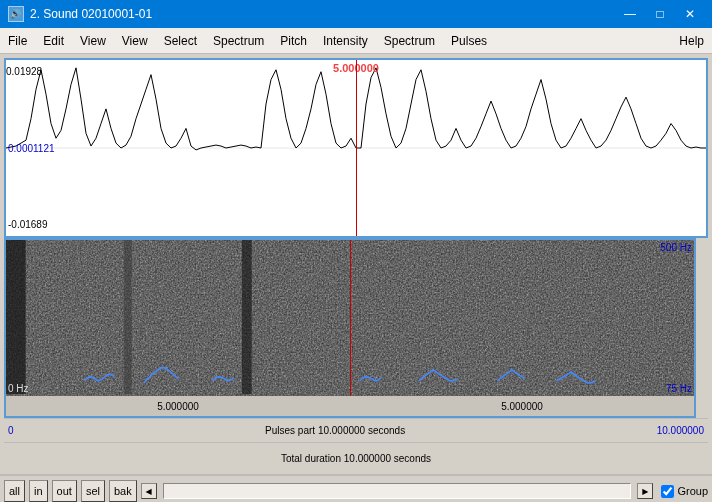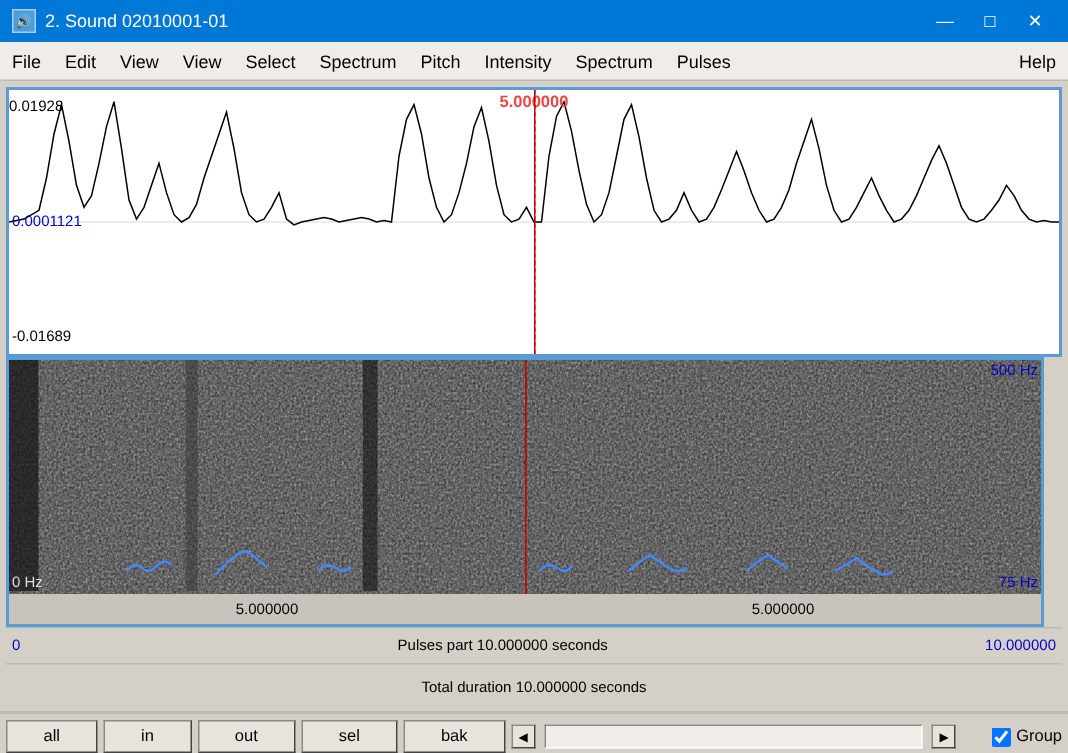--- a/index.html
+++ b/index.html
@@ -216,21 +216,21 @@
       align-items: center;
       padding: 0 4px;
       gap: 4px;
       border-top: 2px solid #bbb;
     }
     .ctrl-btn {
       background: #e8e4dc;
       border: 1px solid #888;
       border-right-color: #444;
       border-bottom-color: #444;
-      padding: 2px 24px;
+      padding: 2px 4px;
       font-size: 11px;
       cursor: pointer;
       height: 22px;
       display: flex;
       align-items: center;
     }
     .scroll-track {
       flex: 1;
       height: 16px;
       background: #f0ede8;
@@ -250,21 +250,21 @@
       display: flex;
       align-items: center;
       justify-content: center;
       cursor: pointer;
       font-size: 8px;
     }
     .group-checkbox {
       display: flex;
       align-items: center;
       gap: 3px;
-      margin-left: 20px;
+      margin-left: 4px;
       font-size: 11px;
     }
     .group-checkbox input { cursor: pointer; }
 
     
     svg.waveform-svg {
       position: absolute;
       top: 0; left: 0;
       width: 100%; height: 100%;
     }

